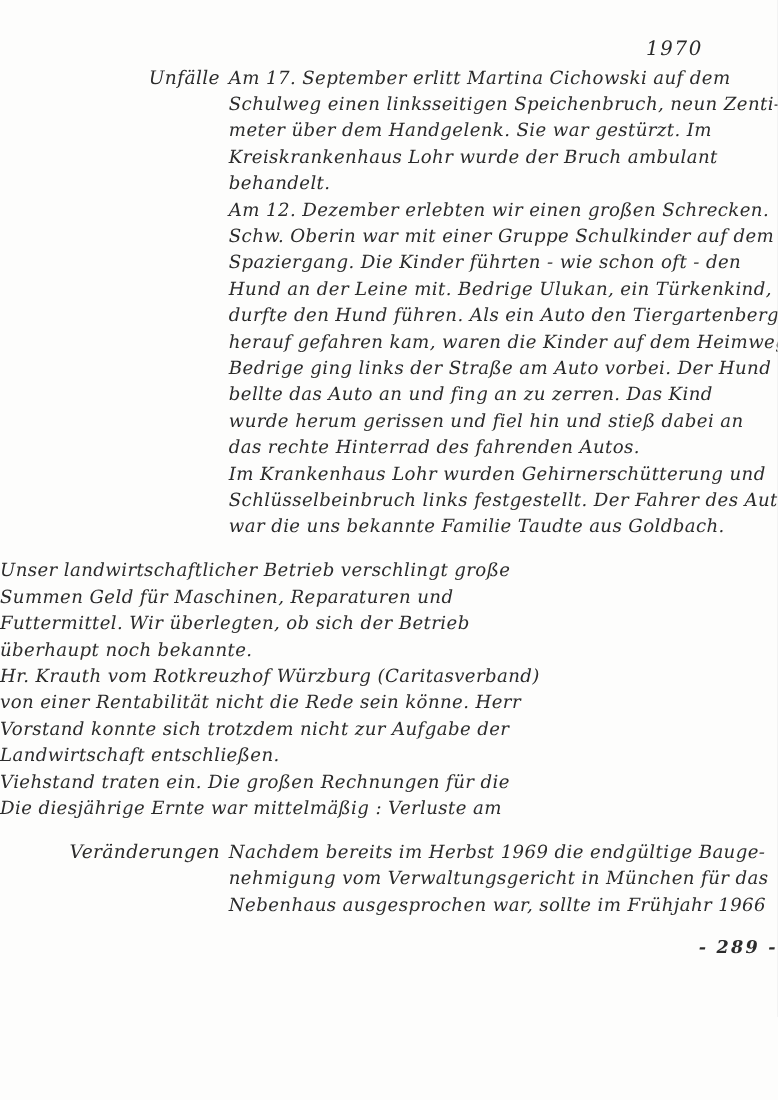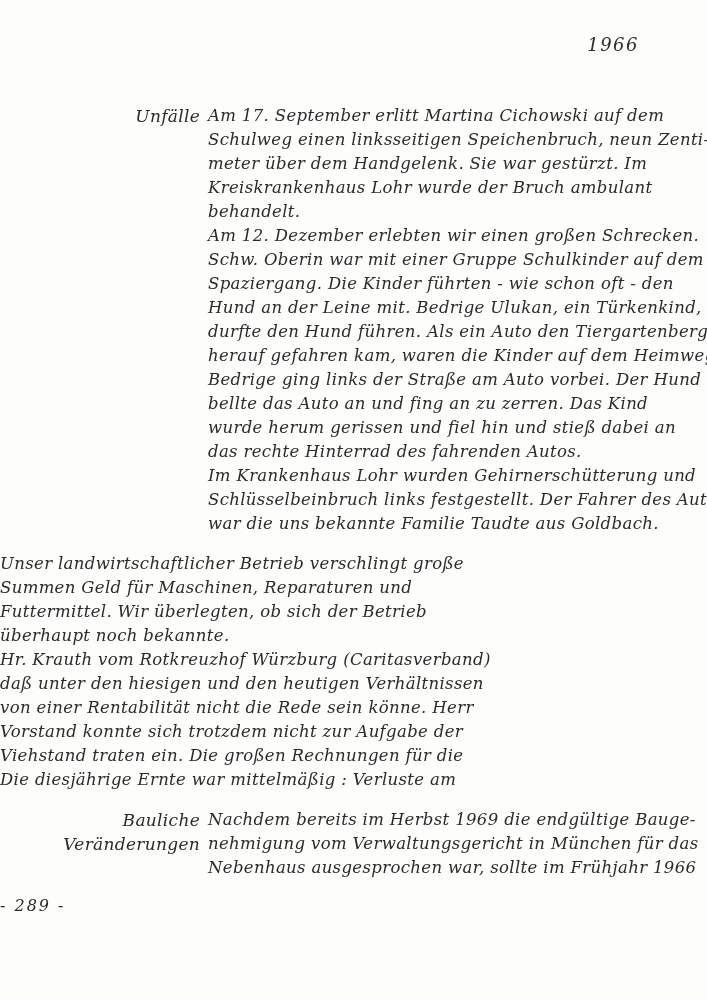--- a/index.html
+++ b/index.html
@@ -19,21 +19,21 @@
     box-sizing: border-box;
   }
   .year-header {
     position: absolute;
     top: 34px;
     right: 68px;
     font-size: 18px;
     letter-spacing: 1.5px;
   }
   .sections {
-    padding-top: 104px;
+    padding-top: 59px;
   }
   .section {
     display: grid;
     grid-template-columns: 200px 1fr;
     column-gap: 8px;
     margin-bottom: 16px;
   }
   .heading-col {
     text-align: right;
     font-size: 17px;
@@ -43,31 +43,32 @@
   .body-col {
     font-size: 16.5px;
     line-height: 24px;
     letter-spacing: 0.35px;
     padding-right: 60px;
   }
   .text-line, .heading-line {
     white-space: nowrap;
   }
   .page-number {
-    text-align: left;
+    text-align: right;
     font-size: 16px;
     letter-spacing: 2px;
     margin-top: 2px;
+    font-weight: bold;
   }
 </style>
 </head>
 <body>
 
 <div class="page">
-  <div class="year-header">1966</div>
+  <div class="year-header">1970</div>
 
   <div class="sections">
       <div class="section">
         <div class="heading-col">
           <div class="heading-line">Unfälle</div>
         </div>
         <div class="body-col">
           <div class="text-line">Am 17. September erlitt Martina Cichowski auf dem</div>
           <div class="text-line">Schulweg einen linksseitigen Speichenbruch, neun Zenti-</div>
           <div class="text-line">meter über dem Handgelenk. Sie war gestürzt. Im</div>
@@ -88,30 +89,29 @@
           <div class="text-line">war die uns bekannte Familie Taudte aus Goldbach.</div>
         </div>
       </div>
       <div class="section">
         <div class="body-col">
           <div class="text-line">Unser landwirtschaftlicher Betrieb verschlingt große</div>
           <div class="text-line">Summen Geld für Maschinen, Reparaturen und</div>
           <div class="text-line">Futtermittel. Wir überlegten, ob sich der Betrieb</div>
           <div class="text-line">überhaupt noch bekannte.</div>
           <div class="text-line">Hr. Krauth vom Rotkreuzhof Würzburg (Caritasverband)</div>
-          <div class="text-line">daß unter den hiesigen und den heutigen Verhältnissen</div>
           <div class="text-line">von einer Rentabilität nicht die Rede sein könne. Herr</div>
           <div class="text-line">Vorstand konnte sich trotzdem nicht zur Aufgabe der</div>
+          <div class="text-line">Landwirtschaft entschließen.</div>
           <div class="text-line">Viehstand traten ein. Die großen Rechnungen für die</div>
           <div class="text-line">Die diesjährige Ernte war mittelmäßig : Verluste am</div>
         </div>
       </div>
       <div class="section">
         <div class="heading-col">
-          <div class="heading-line">Bauliche</div>
           <div class="heading-line">Veränderungen</div>
         </div>
         <div class="body-col">
           <div class="text-line">Nachdem bereits im Herbst 1969 die endgültige Bauge-</div>
           <div class="text-line">nehmigung vom Verwaltungsgericht in München für das</div>
           <div class="text-line">Nebenhaus ausgesprochen war, sollte im Frühjahr 1966</div>
         </div>
       </div>
     </div>
 

